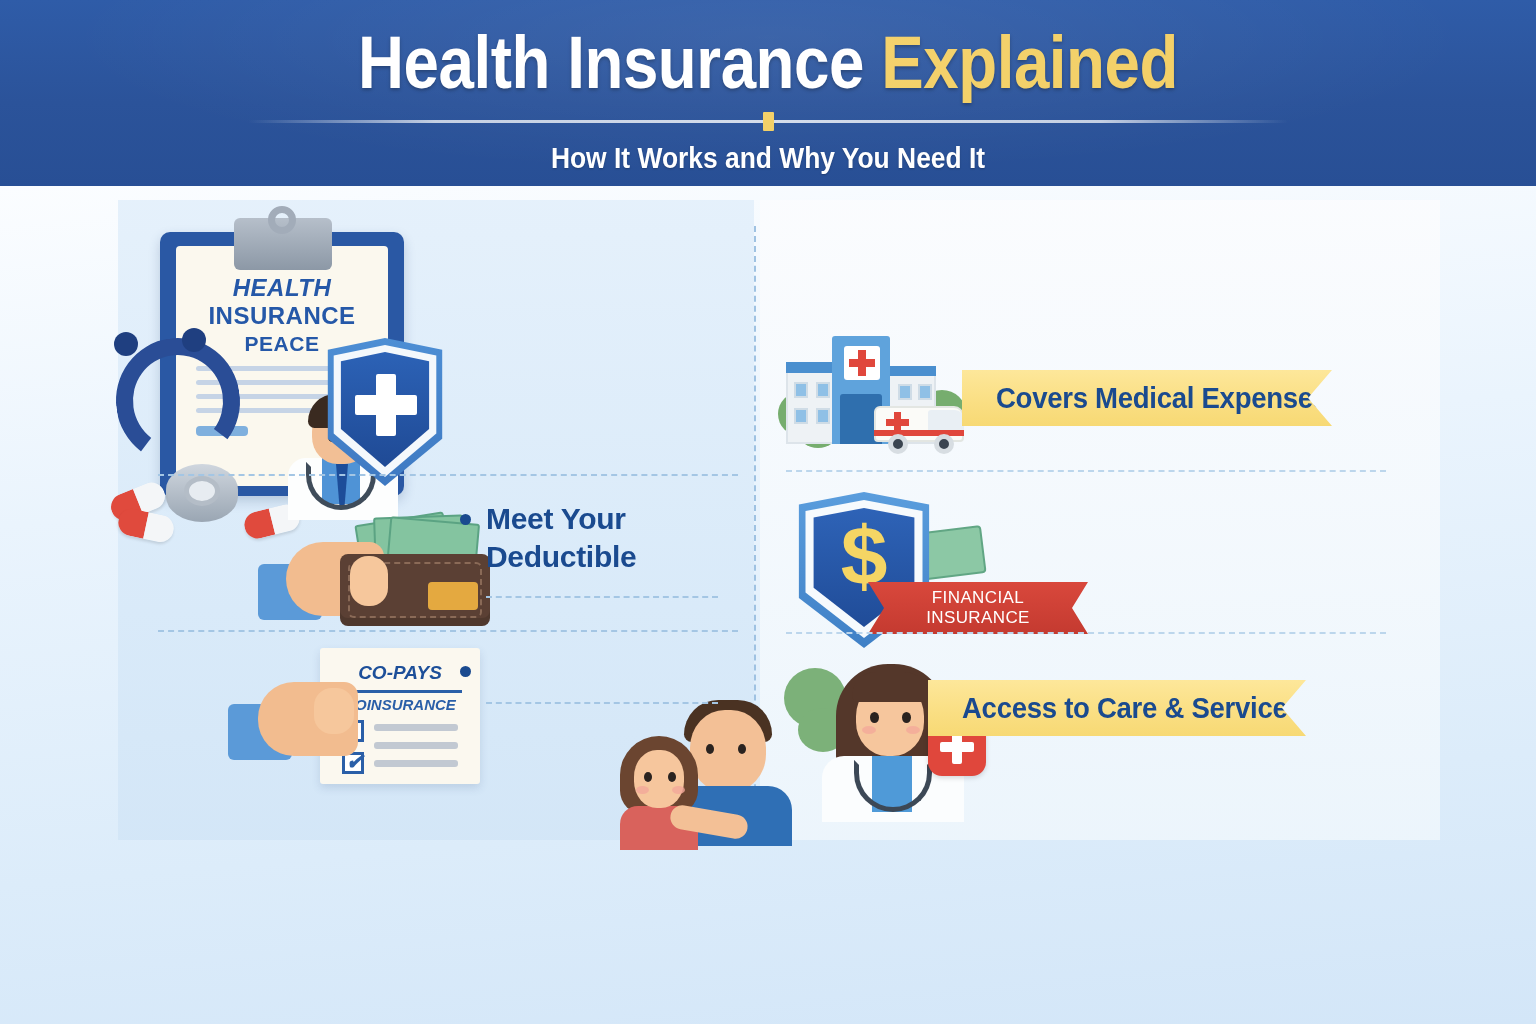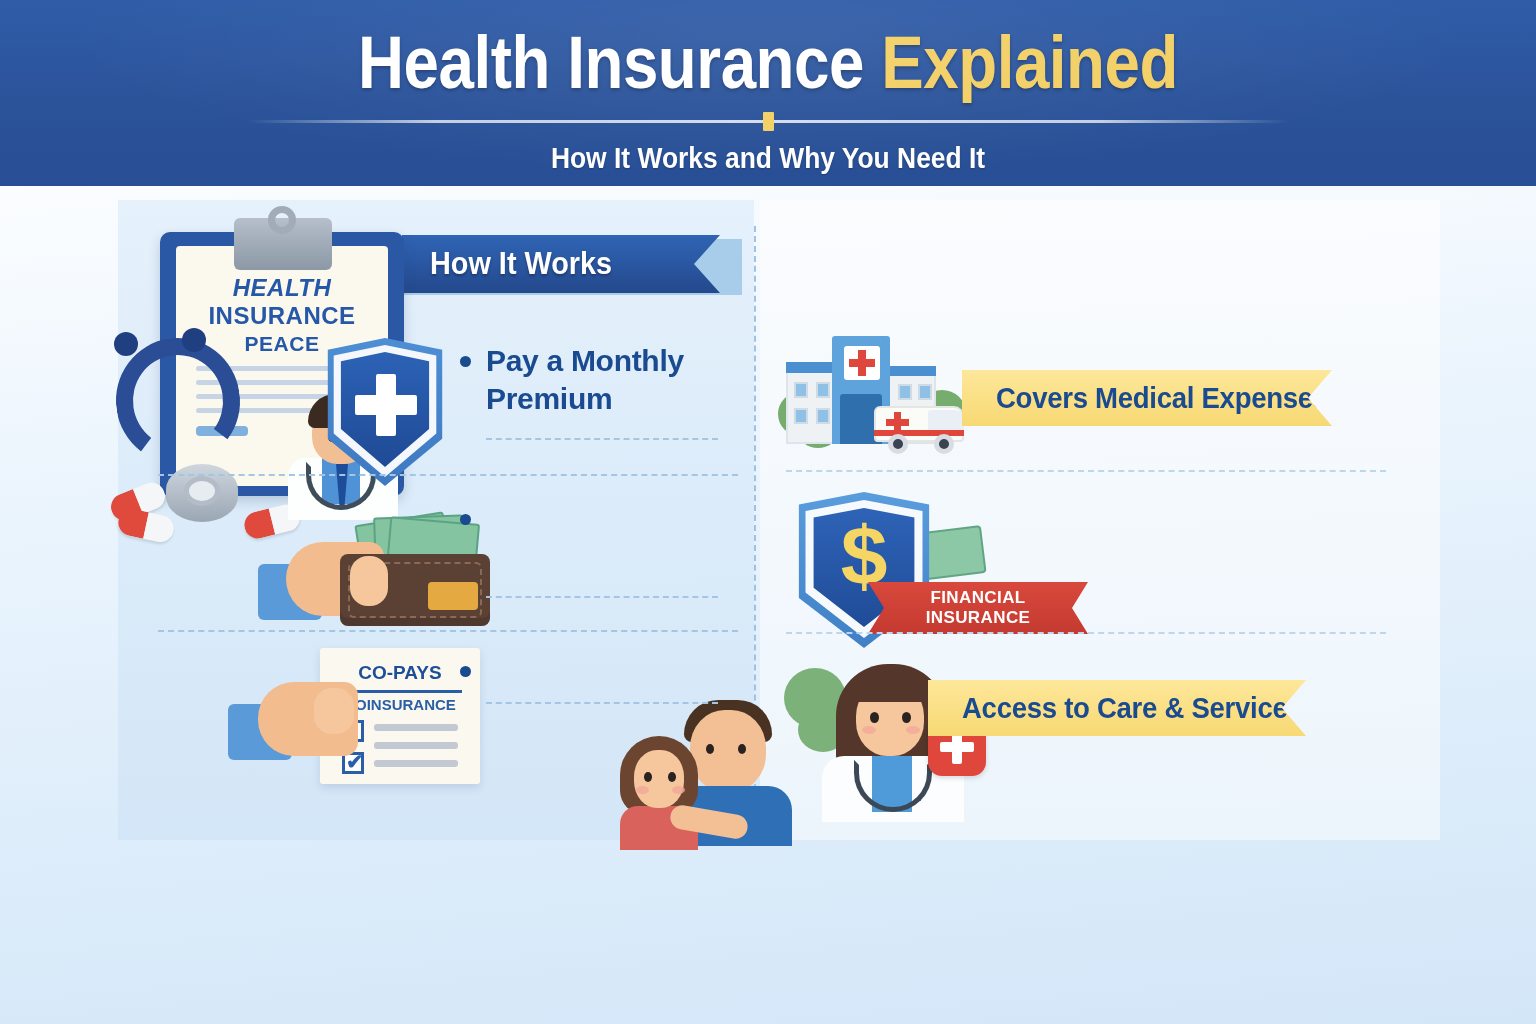--- a/index.html
+++ b/index.html
@@ -259,21 +259,21 @@
   .w-bill { position:absolute; background:#84c4a0; border:2px solid #5ba383; border-radius:3px; }
   .w-bill.b1 { left:70px; top:2px; width:90px; height:54px; transform:rotate(-9deg); }
   .w-bill.b2 { left:86px; top:0px; width:90px; height:54px; transform:rotate(-2deg); }
   .w-bill.b3 { left:100px; top:4px; width:90px; height:52px; transform:rotate(5deg); }
   .w-body { position:absolute; left:52px; top:38px; width:150px; height:72px; background:#5b4034; border-radius:8px; box-shadow:inset 0 -8px 0 rgba(0,0,0,.12); }
   .w-stitch { position:absolute; left:60px; top:46px; width:134px; height:56px; border:2px dashed #8a6a57; border-radius:6px; }
   .w-clasp { position:absolute; left:140px; top:66px; width:50px; height:28px; background:#e4a940; border-radius:4px; }
   .w-thumb { position:absolute; left:62px; top:40px; width:38px; height:50px; background:#f6c79c; border-radius:18px; }
 
   
-  #copay { left:262px; top:648px; width:228px; height:146px; }
+  #copay { left:262px; top:648px; width:228px; height:146px;font-style:italic; }
   .cp-paper { position:absolute; left:58px; top:0; width:160px; height:136px; background:#fbf8ef; border-radius:3px; box-shadow:0 4px 8px rgba(60,90,130,.16); }
   .cp-t1 { position:absolute; left:58px; top:14px; width:160px; text-align:center; font-size:19px; font-weight:bold; color:#1d4f99; }
   .cp-rule { position:absolute; left:76px; top:42px; width:124px; height:3px; background:#2a5fa8; }
   .cp-t2 { position:absolute; left:58px; top:48px; width:160px; text-align:center; font-size:15px; font-weight:bold; color:#2a5fa8; }
   .cp-line { position:absolute; left:112px; height:7px; background:#c2c9d2; border-radius:3px; }
   .cp-box { position:absolute; left:80px; width:22px; height:22px; border:3px solid #2a5fa8; background:#fff; }
   .cp-check { position:absolute; left:84px; font-size:21px; color:#2a5fa8; font-weight:bold; line-height:20px; }
   .cp-hand { position:absolute; left:-4px; top:34px; width:100px; height:74px; background:#f2bc8f; border-radius:36px 14px 14px 36px; }
   .cp-sleeve { position:absolute; left:-34px; top:56px; width:64px; height:56px; background:#5b9ad8; border-radius:6px; }
   .cp-thumb { position:absolute; left:52px; top:40px; width:40px; height:46px; background:#f6c79c; border-radius:18px; }
@@ -306,21 +306,21 @@
     clip-path:polygon(50% 100%, 5% 67%, 5% 8%, 50% 0%, 95% 8%, 95% 67%); }
   .sd-in { position:absolute; left:18px; top:16px; right:18px; bottom:21px; background:linear-gradient(180deg,#2e63b7,#204c98);
     clip-path:polygon(50% 100%, 5% 67%, 5% 8%, 50% 0%, 95% 8%, 95% 67%); }
   .sd-dollar { position:absolute; left:0; top:22px; width:148px; text-align:center;
     font-size:84px; line-height:84px; font-weight:bold; color:#f5d564; }
   .sd-cash { position:absolute; left:110px; top:38px; width:84px; height:48px; background:#8cc8a5; border:2px solid #61a684; border-radius:4px; transform:rotate(-7deg); }
   .fs-ribbon {
     position:absolute; left:78px; top:90px; width:220px; height:52px;
     background:linear-gradient(180deg,#d9483c,#c43a30);
     clip-path:polygon(0 0, 100% 0, calc(100% - 16px) 50%, 100% 100%, 0 100%, 16px 50%);
-    color:#fff; font-weight:bold; font-size:17px; line-height:20px; text-align:center;
+    color:#fff; font-weight:normal; font-size:17px; line-height:20px; text-align:center;
     padding-top:6px; letter-spacing:.4px;
   }
 
   
   #fdoc { left:820px; top:660px; width:150px; height:160px; }
   .fd-hair { position:absolute; left:16px; top:4px; width:110px; height:118px; background:#54372a; border-radius:52px 52px 26px 26px; }
   .fd-face { position:absolute; left:36px; top:22px; width:68px; height:74px; background:#f6c69d; border-radius:46%; }
   .fd-fringe { position:absolute; left:32px; top:12px; width:76px; height:30px; background:#54372a; border-radius:40px 40px 10px 10px; }
   .fd-coat { position:absolute; left:2px; top:96px; width:142px; height:66px; background:#fbfdfe; border-radius:22px 22px 0 0; }
   .fd-scrub { position:absolute; left:52px; top:96px; width:40px; height:56px; background:#4f9ad8; }
@@ -357,26 +357,20 @@
     <div class="title-rule"></div>
     <div class="title-rule-dot"></div>
     <div class="subtitle">How It Works and Why You Need It</div>
   </div>
 
   <div class="canvas"></div>
   <div class="panel-left"></div>
   <div class="panel-right"></div>
   <div class="col-divider"></div>
 
-  <div class="ribbon-wrap" id="rib-left">
-    <div class="ribbon-back"></div>
-    <div class="ribbon blue">
-        <span>How It Works</span>
-      </div>
-  </div>
 
   <div class="illus" id="clipboard">
     <div class="cb-board"></div>
     <div class="cb-paper"></div>
     <div class="cb-t1">HEALTH</div>
     <div class="cb-t2">INSURANCE</div>
     <div class="cb-t3">PEACE</div>
     <div class="cb-line" style="top:148px;width:162px"></div>
     <div class="cb-line" style="top:162px;width:150px"></div>
     <div class="cb-line" style="top:176px;width:158px"></div>
@@ -528,31 +522,27 @@
 
   <div class="illus" id="badge">
     <div class="badge-bg"></div>
     <div class="badge-v"></div>
     <div class="badge-h"></div>
   </div>
 
   <div class="row-sep" id="sep1"></div>
   <div class="row-sep" id="sep2"></div>
 
-  <div class="lrow" id="lrow1">
+
+  <div class="lrow" id="lrow2">
     <div class="bullet"></div>
     <div class="ltext">
-      <i>Pay a Monthly</i>
-      <i>Premium</i>
-    </div>
-    <div class="dash-under"></div>
-  </div>
-
-  <div class="lrow" id="lrow2">
-    <div class="bullet"></div>
+      <i>Meet Your</i>
+      <i>Deductible</i>
+    </div>
     <div class="dash-under"></div>
   </div>
 
   <div class="lrow" id="lrow3">
     <div class="bullet"></div>
     <div class="dash-under"></div>
   </div>
 
   <div class="rsep" id="rsep1"></div>
   <div class="rsep" id="rsep2"></div>

